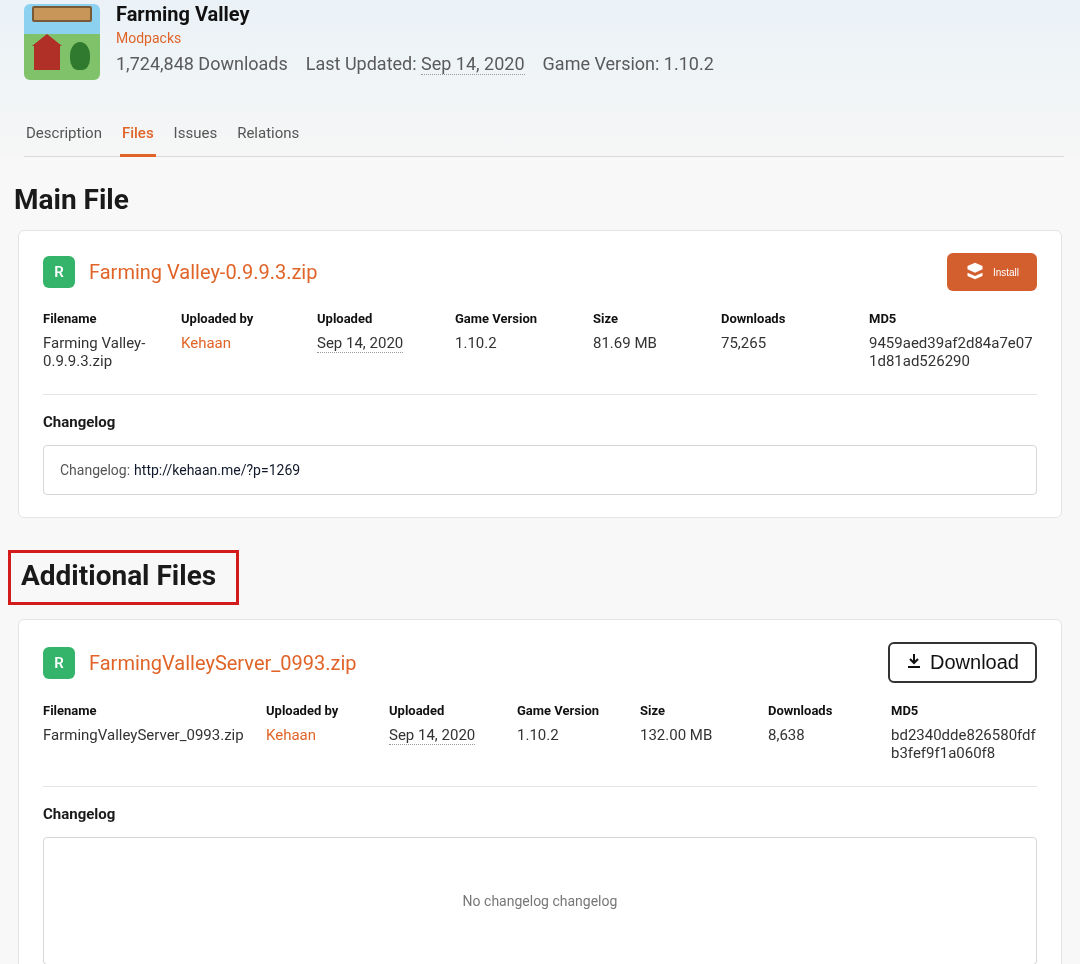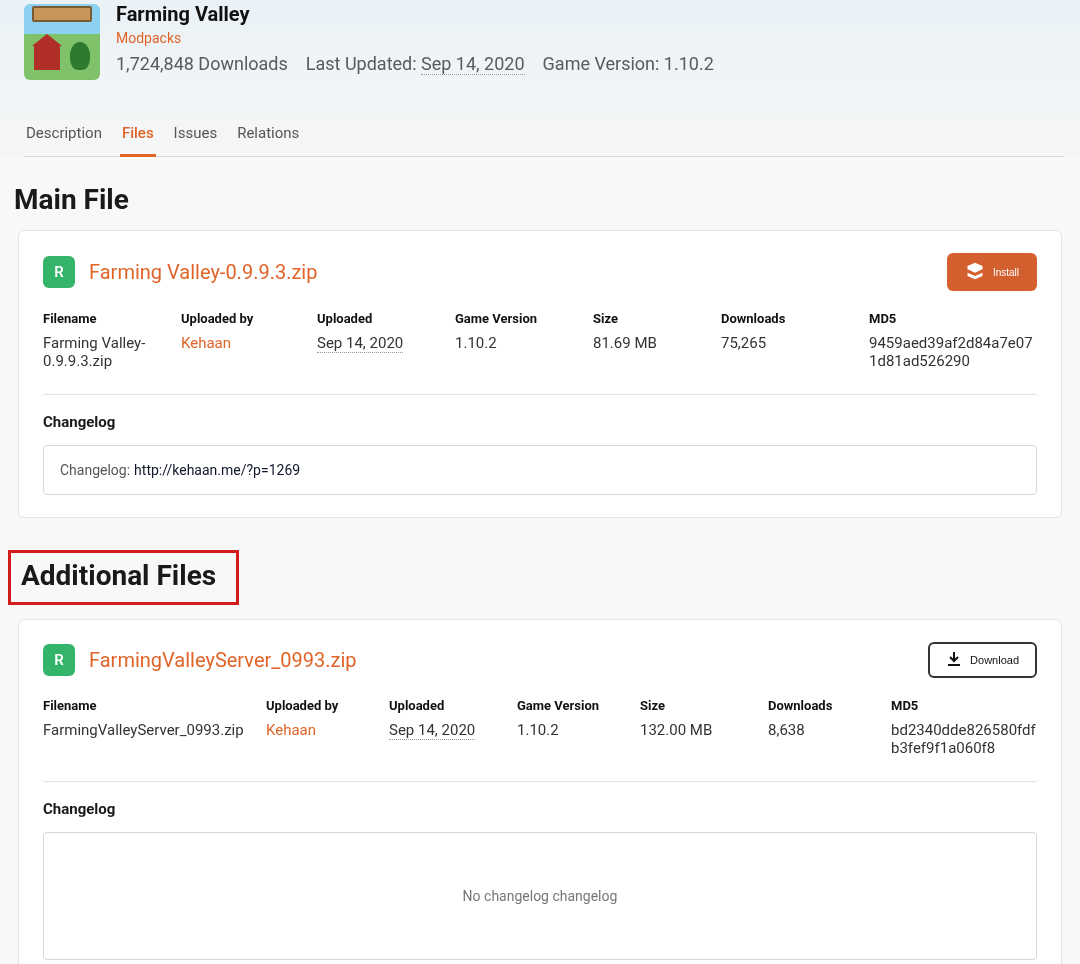--- a/index.html
+++ b/index.html
@@ -93,21 +93,21 @@
   }
   .spacer { flex: 1; }
   .btn-install {
     background: #d35e2e; color: #fff; border: none; border-radius: 6px;
     padding: 9px 18px; font-size: 10px; font-weight: 500; cursor: pointer;
     display: flex; align-items: center; gap: 8px;
   }
   .btn-install svg { width: 20px; height: 18px; fill: #fff; }
   .btn-download {
     background: #fff; color: #111; border: 2px solid #333; border-radius: 6px;
-    padding: 7px 16px; font-size: 11px; font-weight: 500; cursor: pointer;
+    padding: 7px 16px; font-size: 20px; font-weight: 500; cursor: pointer;
     display: flex; align-items: center; gap: 8px;
   }
   .btn-download svg { width: 16px; height: 16px; fill: #111; }
   .detail-table {
     display: grid;
     gap: 8px 18px;
     margin-bottom: 14px;
   }
   .grid-main { grid-template-columns: 120px 118px 120px 120px 110px 130px 1fr; }
   .grid-add { grid-template-columns: 205px 105px 110px 105px 110px 105px 1fr; }

